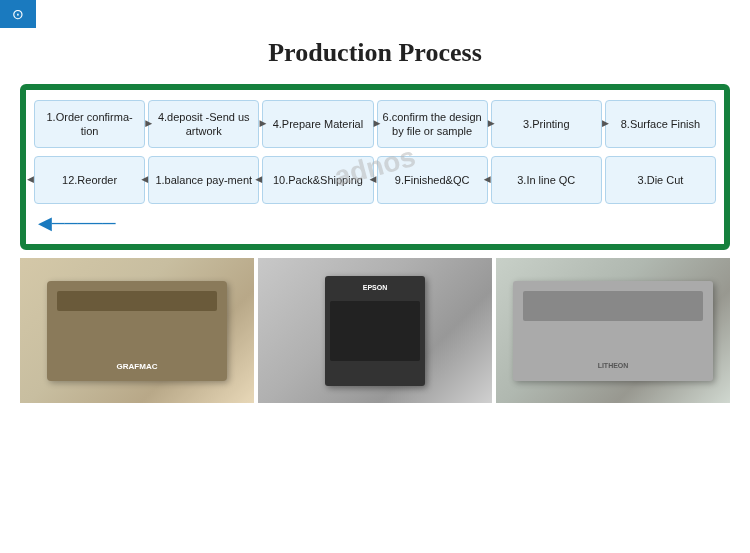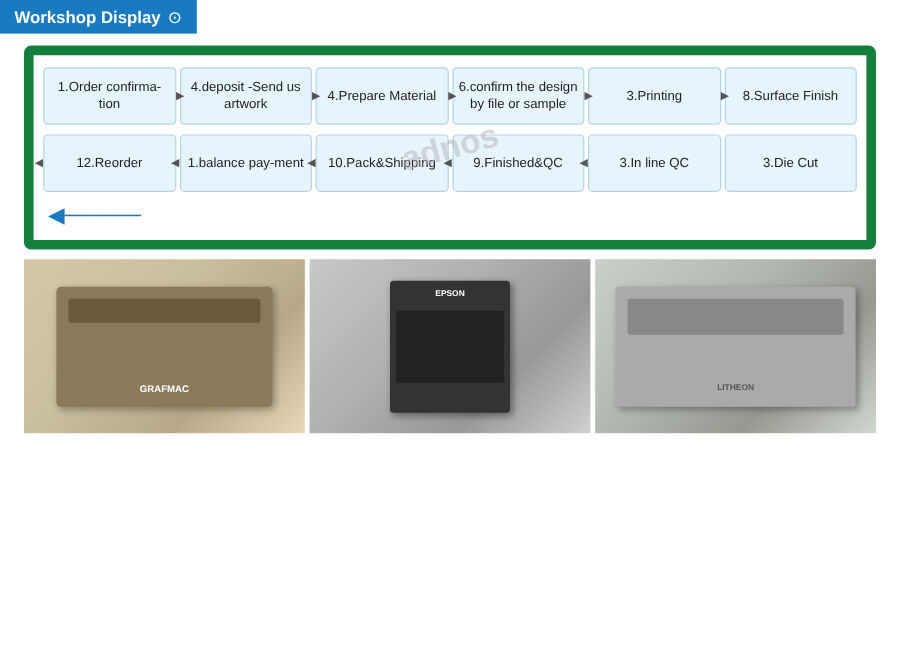--- a/index.html
+++ b/index.html
@@ -39,21 +39,21 @@
       text-align: center;
       font-size: 26px;
       font-weight: bold;
       color: #222;
       margin-bottom: 16px;
       font-family: Georgia, serif;
     }
 
     
     .process-container {
-      border: 8px solid #15803d;
+      border: 6px solid #15803d;
       border-radius: 6px;
       padding: 10px 8px 10px 8px;
       background: #fff;
       position: relative;
     }
 
     .process-row {
       display: flex;
       align-items: stretch;
       gap: 3px;
@@ -249,27 +249,27 @@
       z-index: 5;
     }
   </style>
 </head>
 <body>
 
 
 
 
 <div class="header">
-  <span class="header-title">Workshop Display</span>
   <span class="header-icon">⊙</span>
 </div>
 
 
 <div class="main">
 
+  <div class="page-title">Production Process</div>
 
   <div class="process-container">
 
     <div class="process-row row1">
       <div class="process-step">
         <span>1.Order confirma-tion</span>
       </div>
       <div class="process-step">
         <span>4.deposit -Send us artwork</span>
       </div>

